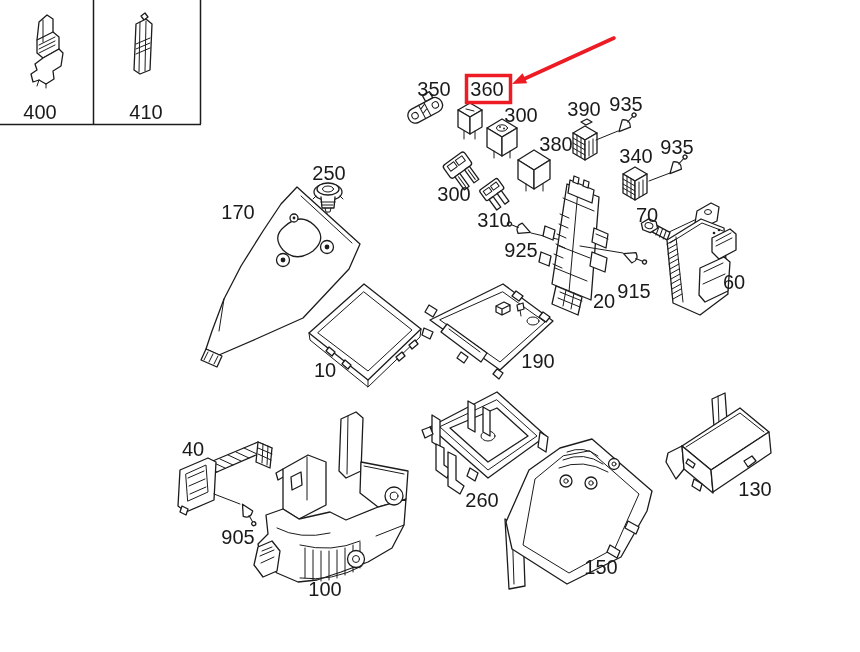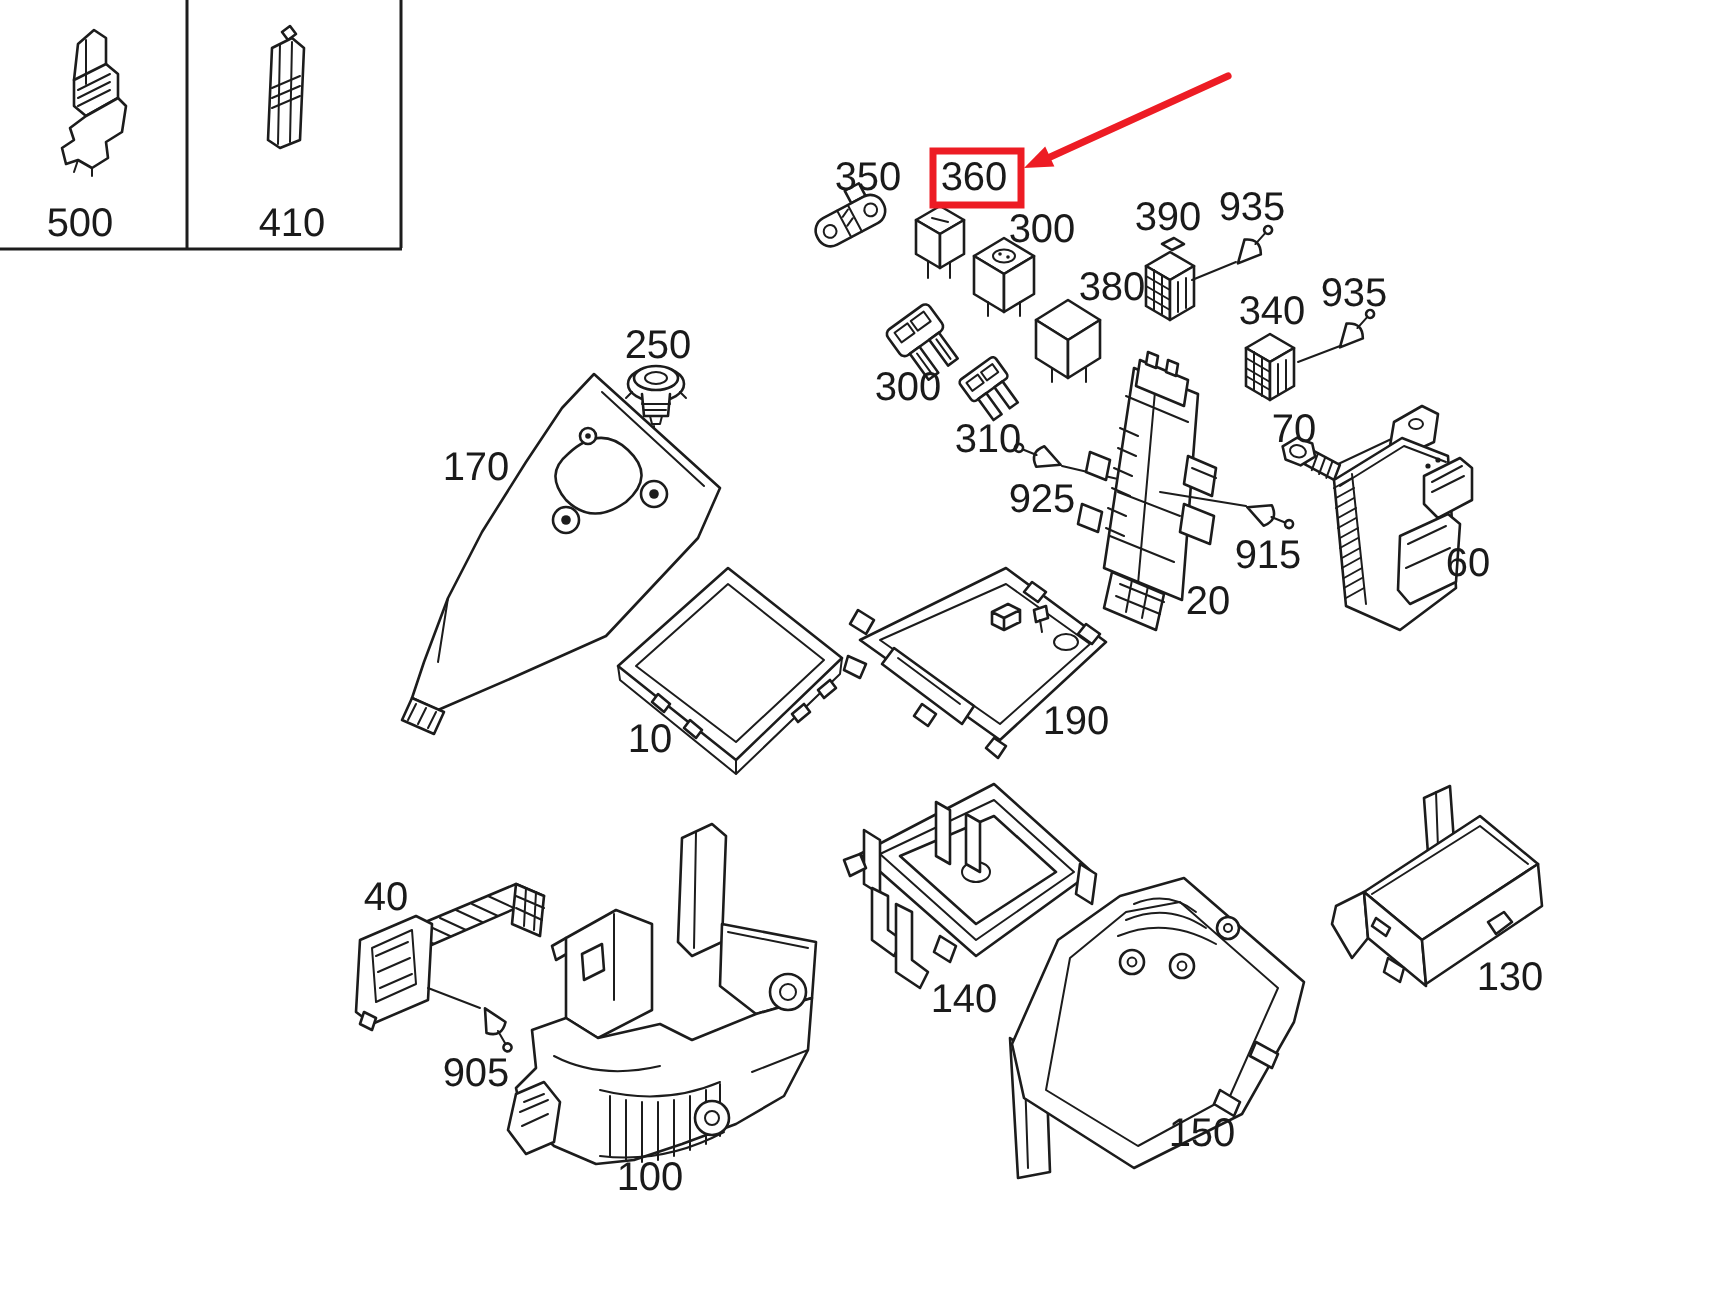--- a/index.html
+++ b/index.html
@@ -301,41 +301,41 @@
     <path class="p" d="M694,479 l8,5 l-2,7 l-8,-5 Z M744,461 l8,-5 l4,5 l-8,6 Z"></path>
   </g>
 
   <g>
     <line x1="614" y1="38" x2="524" y2="79" stroke="#ed1c24" stroke-width="3.6" stroke-linecap="round"></line>
     <polygon points="512,84 527.2,83.3 522.6,73.3" fill="#ed1c24" stroke="none"></polygon>
     <rect x="466.5" y="75.5" width="44" height="27" fill="none" stroke="#ed1c24" stroke-width="3.5"></rect>
   </g>
 </svg>
 
-  <span class="lbl" style="left:40px;top:112px">500</span>
+  <span class="lbl" style="left:40px;top:112px">400</span>
   <span class="lbl" style="left:146px;top:112px">410</span>
 
   <span class="lbl" style="left:434px;top:89px">350</span>
   <span class="lbl" style="left:487px;top:89px">360</span>
   <span class="lbl" style="left:521px;top:115px">300</span>
   <span class="lbl" style="left:556px;top:144px">380</span>
   <span class="lbl" style="left:584px;top:109px">390</span>
   <span class="lbl" style="left:626px;top:104px">935</span>
   <span class="lbl" style="left:636px;top:156px">340</span>
   <span class="lbl" style="left:677px;top:147px">935</span>
   <span class="lbl" style="left:454px;top:194px">300</span>
   <span class="lbl" style="left:494px;top:220px">310</span>
   <span class="lbl" style="left:521px;top:250px">925</span>
   <span class="lbl" style="left:604px;top:301px">20</span>
-  <span class="lbl" style="left:634px;top:278px">915</span>
+  <span class="lbl" style="left:634px;top:291px">915</span>
   <span class="lbl" style="left:647px;top:215px">70</span>
   <span class="lbl" style="left:734px;top:282px">60</span>
   <span class="lbl" style="left:329px;top:173px">250</span>
-  <span class="lbl" style="left:238px;top:234px">170</span>
+  <span class="lbl" style="left:238px;top:212px">170</span>
   <span class="lbl" style="left:325px;top:370px">10</span>
   <span class="lbl" style="left:538px;top:361px">190</span>
   <span class="lbl" style="left:193px;top:449px">40</span>
   <span class="lbl" style="left:238px;top:537px">905</span>
   <span class="lbl" style="left:325px;top:589px">100</span>
-  <span class="lbl" style="left:482px;top:500px">140</span>
+  <span class="lbl" style="left:482px;top:500px">260</span>
   <span class="lbl" style="left:601px;top:567px">150</span>
   <span class="lbl" style="left:755px;top:489px">130</span>
 </div>
 
 </body></html>

